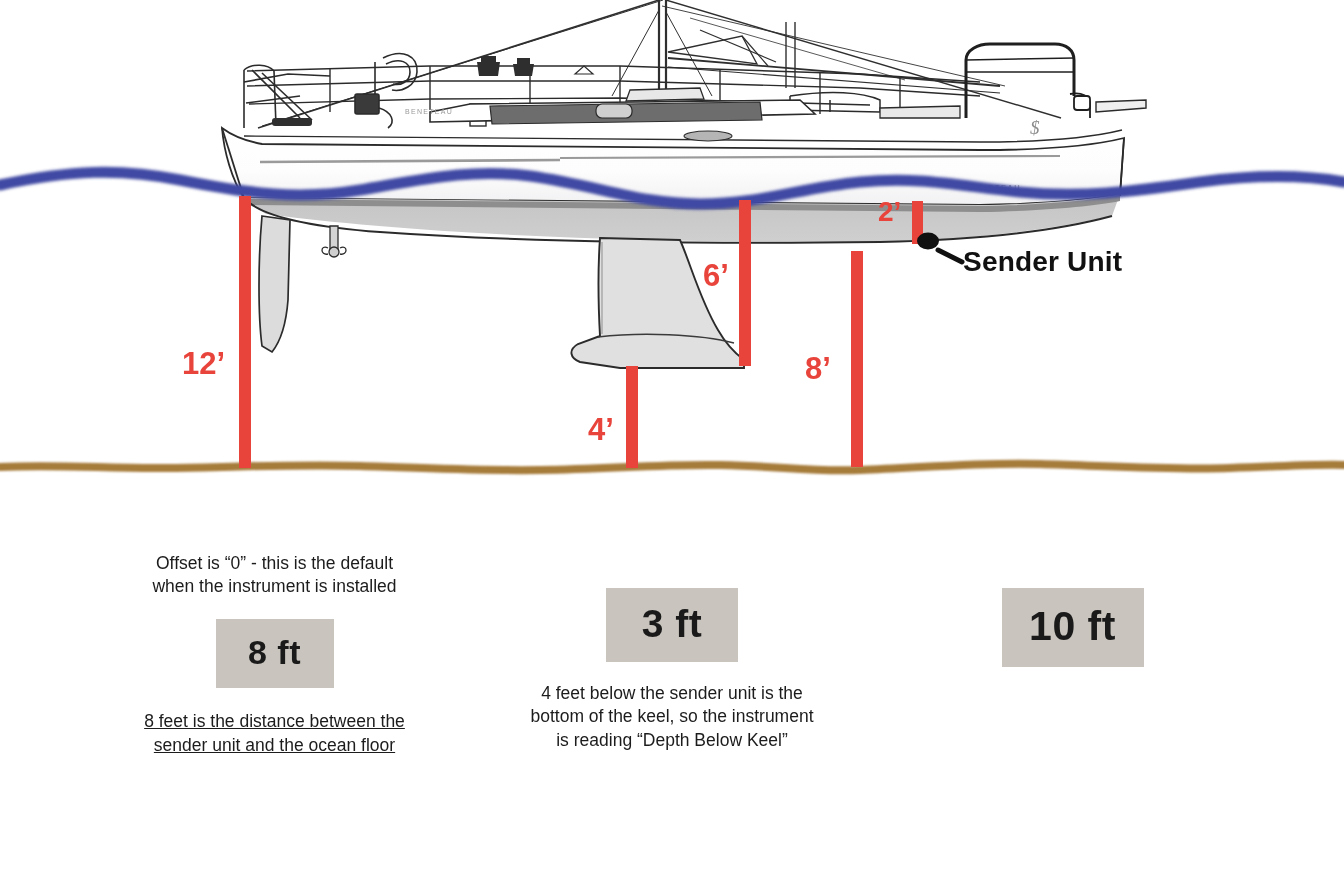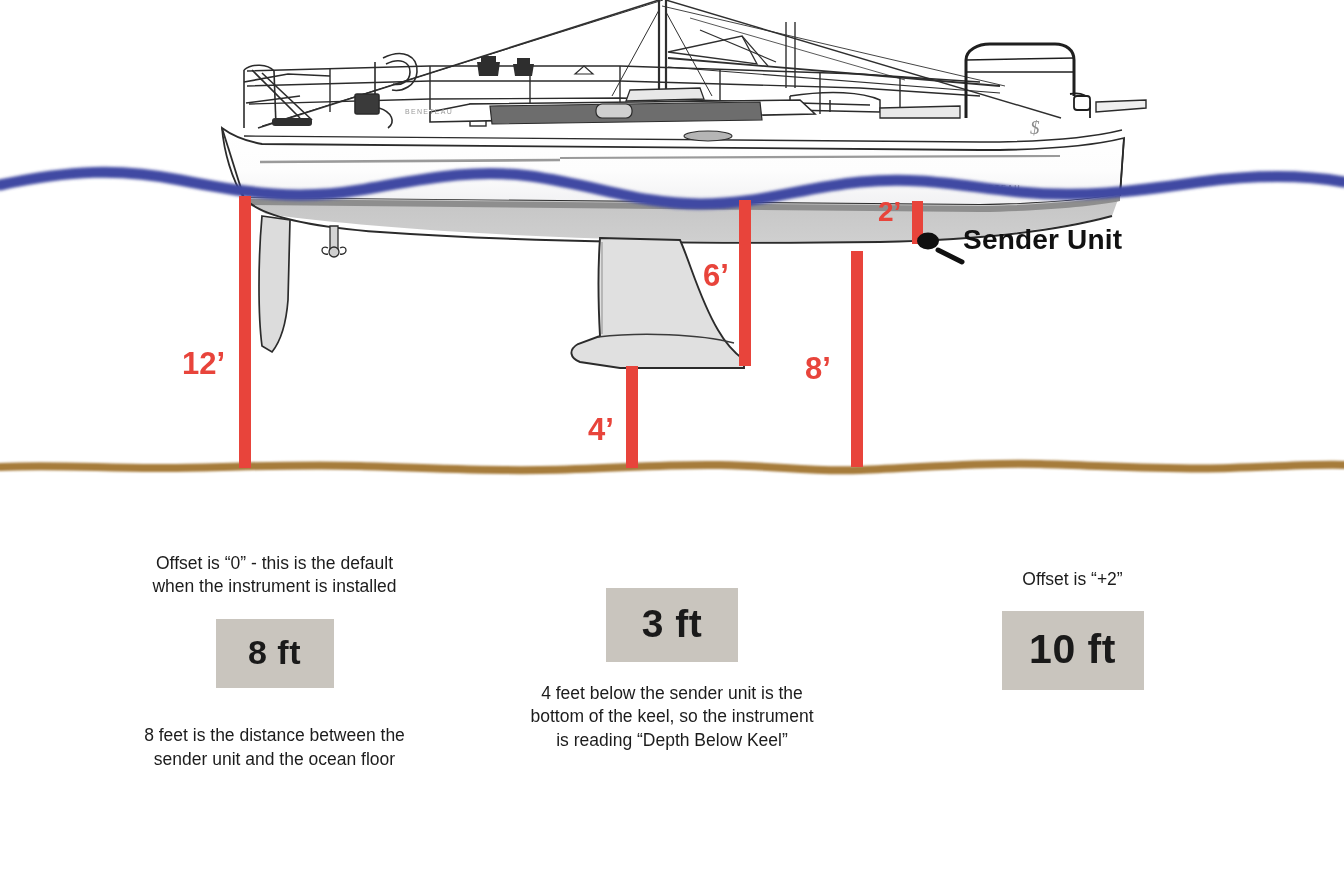--- a/index.html
+++ b/index.html
@@ -44,21 +44,21 @@
     white-space: nowrap;
   }
   .meas-label.small {
     font-size: 28px;
   }
 
   
   #sender-label {
     position: absolute;
     left: 963px;
-    top: 224px;
+    top: 246px;
     color: #111111;
     font-family: "Liberation Sans", sans-serif;
     font-weight: bold;
     font-size: 28px;
     letter-spacing: .2px;
     white-space: nowrap;
   }
 
   
   #captions {
@@ -100,21 +100,21 @@
 
   
   #col-left   { left: 112px;  top: 32px;  width: 325px; }
   #col-mid    { left: 512px;  top: 48px;  width: 320px; }
   #col-right  { left: 915px;  top: 48px;  width: 315px; }
 
   #col-left  .readout { margin-top: 21px; width: 118px; padding: 14px 0 16px; font-size: 34px; }
   #col-mid   .readout { margin-top: 20px; width: 132px; padding: 14px 0 16px; font-size: 39px; }
   #col-right .readout { margin-top: 20px; width: 142px; padding: 15px 0 17px; font-size: 41px; }
 
-  #col-left  .caption-bottom { margin-top: 36px; }
+  #col-left  .caption-bottom { margin-top: 22px; text-decoration: underline; }
   #col-mid   .caption-bottom { margin-top: 20px; }
   #col-right .caption-bottom { margin-top: 20px; }
 </style>
 </head>
 <body>
 
 <div id="stage">
 
   <div id="diagram">
     <svg width="1344" height="520" viewBox="0 0 1344 520" xmlns="http://www.w3.org/2000/svg">
@@ -386,21 +386,20 @@
     <div class="caption-col" id="col-mid">
       <div class="readout">
         <span class="rv">3 ft</span>
       </div>
       <p class="caption-bottom">4 feet below the sender unit is the
 bottom of the keel, so the instrument
 is reading “Depth Below Keel”</p>
     </div>
 
     <div class="caption-col" id="col-right">
-      <p class="caption-top">Offset is “+2”</p>
       <div class="readout">
         <span class="rv">10 ft</span>
       </div>
     </div>
 
   </div>
 
 </div>
 
 </body></html>

